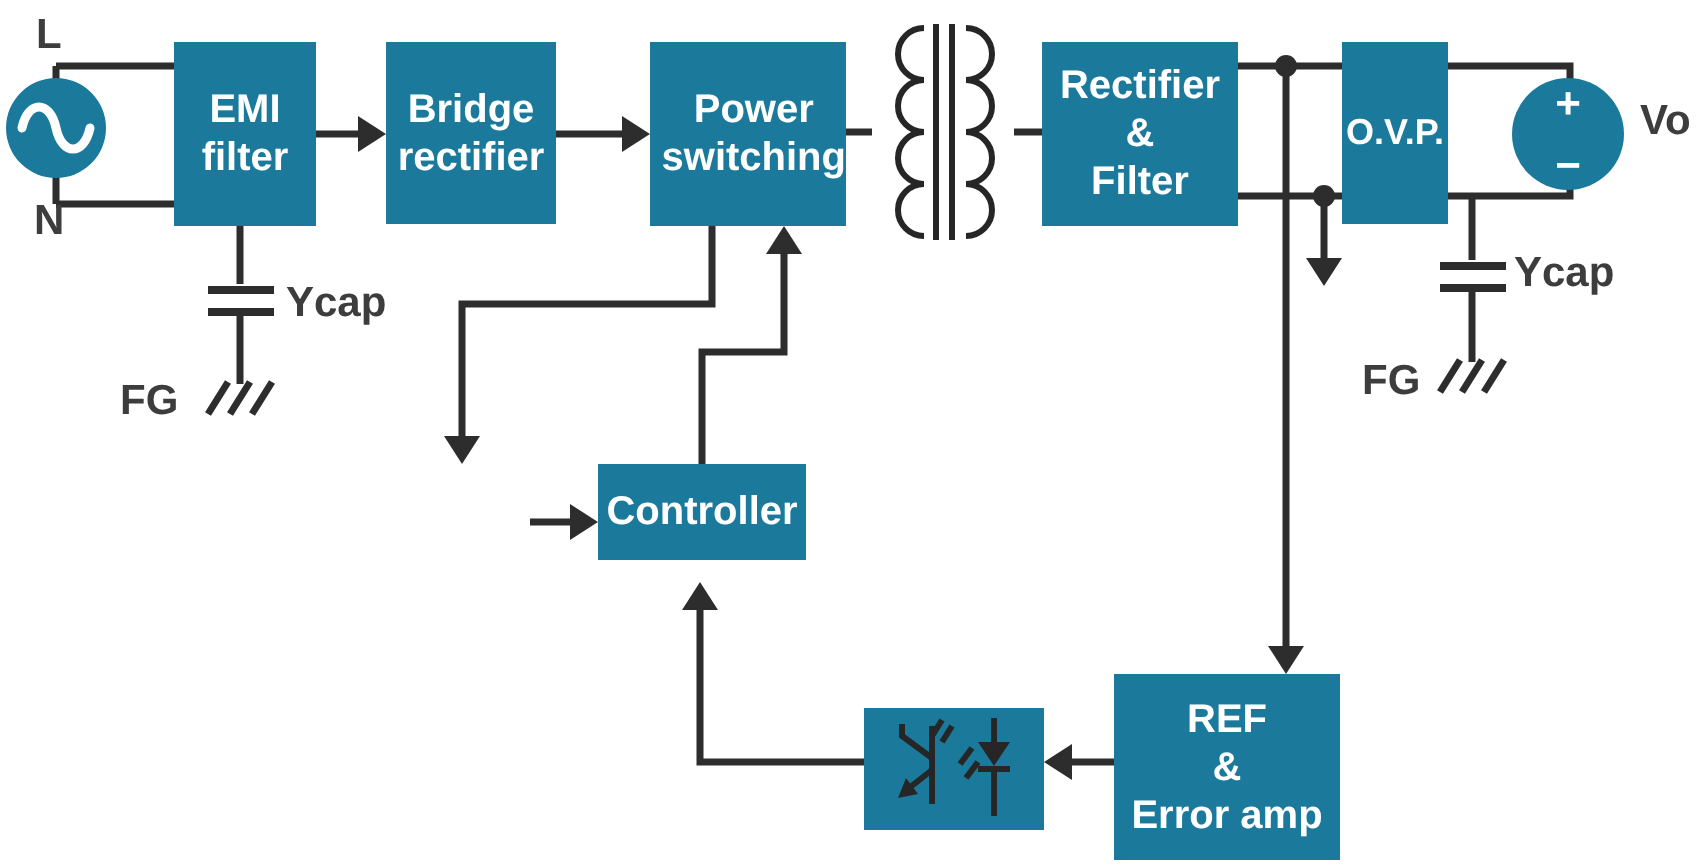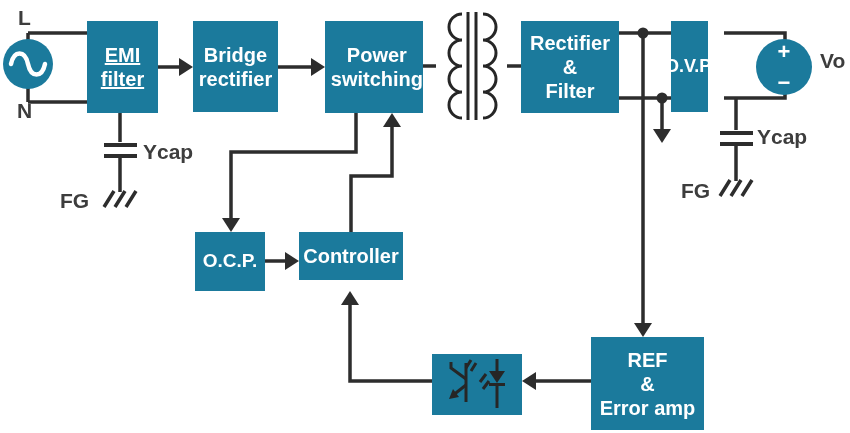--- a/index.html
+++ b/index.html
@@ -149,54 +149,51 @@
         <path class="sym" d="M497,385 L497,408"></path>
         <path class="sym" d="M486,374 L480,382 M489,381 L483,389"></path>
       </g>
     </g>
 
     <g>
       <circle class="teal" cx="784" cy="67" r="28"></circle>
     </g>
   </svg>
 
-  <div class="block" style="left:87px; top:21px; width:71px; height:92px;text-decoration:underline;">
+  <div class="block" style="left:87px; top:21px; width:71px; height:92px;">
     <span class="lbl">EMI
 filter</span>
   </div>
 
   <div class="block" style="left:193px; top:21px; width:85px; height:91px;">
     <span class="lbl">Bridge
 rectifier</span>
   </div>
 
   <div class="block" style="left:325px; top:21px; width:98px; height:92px;justify-content:flex-end;">
     <span class="lbl">Power
 switching</span>
   </div>
 
   <div class="block" style="left:521px; top:21px; width:98px; height:92px;">
     <span class="lbl">Rectifier
 &amp;
 Filter</span>
   </div>
 
-  <div class="block" style="left:671px; top:21px; width:37px; height:91px; font-size:18px;">
+  <div class="block" style="left:671px; top:21px; width:53px; height:91px; font-size:18px;">
     <span class="lbl">O.V.P.</span>
   </div>
 
-  <div class="block" style="left:195px; top:232px; width:70px; height:59px; font-size:19px;">
-    <span class="lbl">O.C.P.</span>
-  </div>
 
   <div class="block" style="left:299px; top:232px; width:104px; height:48px;">
     <span class="lbl">Controller</span>
   </div>
 
-  <div class="block" style="left:591px; top:337px; width:113px; height:93px;text-align:center;">
+  <div class="block" style="left:557px; top:337px; width:113px; height:93px;text-align:center;">
     <span class="lbl">REF
 &amp;
 Error amp</span>
   </div>
 
   <div class="olabel" style="left:18px; top:7px;">L</div>
   <div class="olabel" style="left:17px; top:100px;">N</div>
   <div class="olabel" style="left:143px; top:141px;">Ycap</div>
   <div class="olabel" style="left:60px; top:190px;">FG</div>
   <div class="olabel" style="left:757px; top:126px;">Ycap</div>

